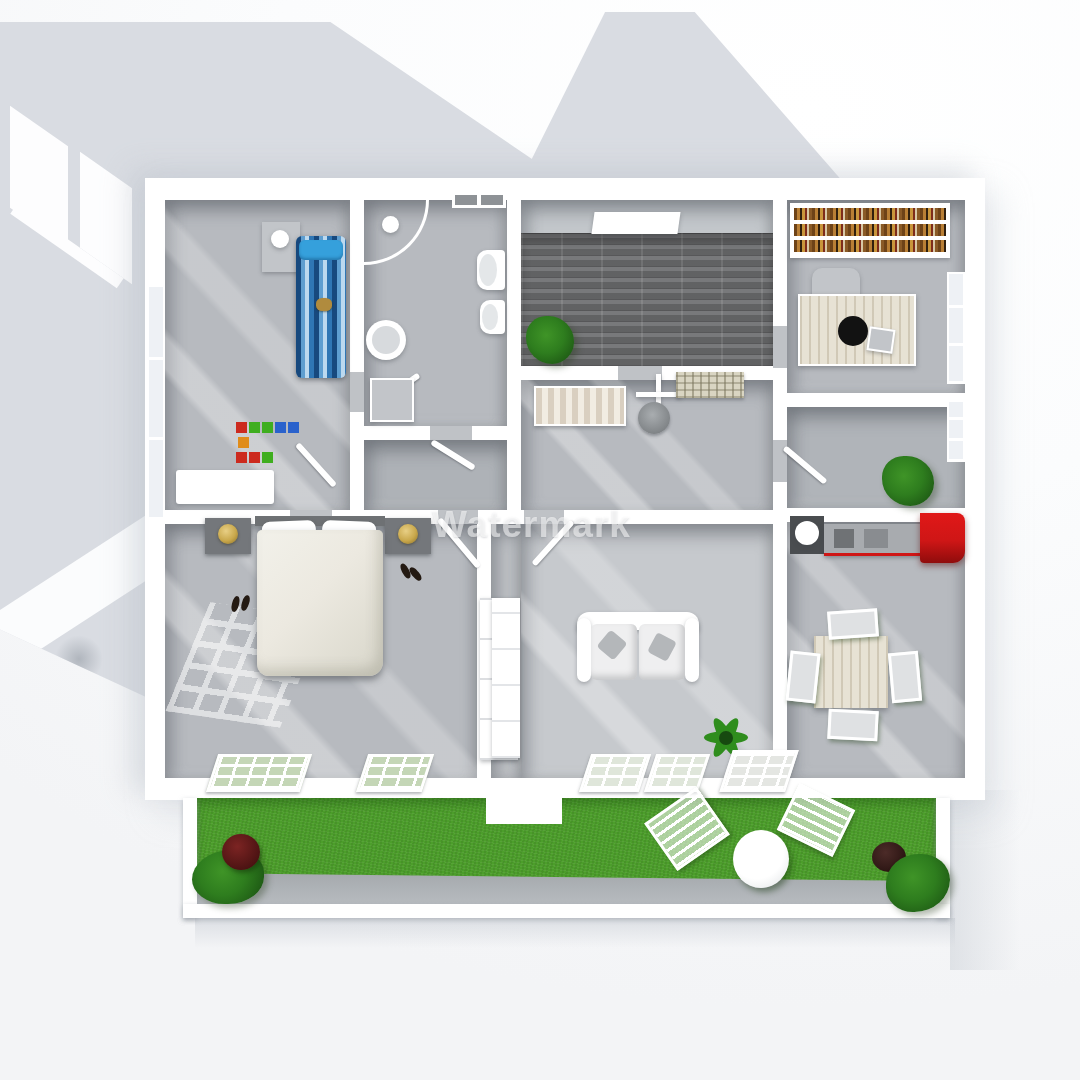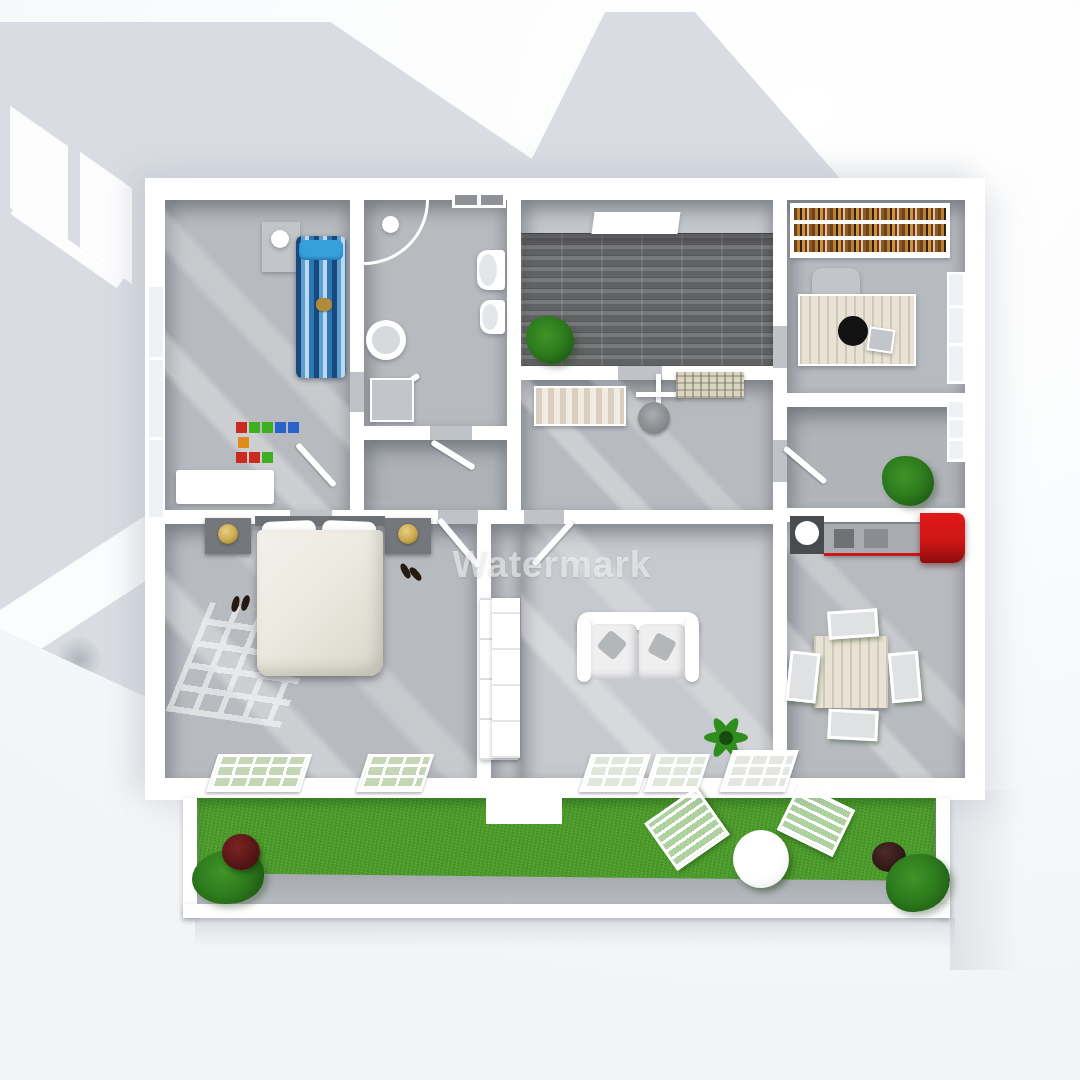--- a/index.html
+++ b/index.html
@@ -259,14 +259,14 @@
   <div class="abs white" style="left:486px;top:798px;width:76px;height:26px;box-shadow:none;"></div>
   <div class="abs plantblob" style="left:192px;top:850px;width:72px;height:54px;border-radius:60% 45% 55% 50%;"></div>
   <div class="abs" style="left:222px;top:834px;width:38px;height:36px;border-radius:50%;background:radial-gradient(circle at 40% 35%,#7c2423,#4a1212 75%);box-shadow:2px 3px 4px rgba(20,50,10,.5);"></div>
   <div class="abs gchair" style="left:655px;top:800px;width:58px;height:52px;transform:rotate(-35deg);"></div>
   <div class="abs gchair" style="left:785px;top:794px;width:56px;height:46px;transform:rotate(26deg);"></div>
   <div class="abs" style="left:733px;top:830px;width:56px;height:58px;border-radius:50%;
               background:radial-gradient(circle at 42% 38%,#ffffff 55%,#dfe2e4 100%);box-shadow:3px 4px 6px rgba(20,50,10,.45);"></div>
   <div class="abs" style="left:872px;top:842px;width:34px;height:30px;border-radius:50%;background:radial-gradient(circle at 40% 35%,#4c2b28,#2a1412 75%);"></div>
   <div class="abs plantblob" style="left:886px;top:854px;width:64px;height:58px;border-radius:55% 48% 60% 45%;"></div>
 
-  <div class="abs watermark" style="left:432px;top:544px;width:240px;text-align:center;">Watermark</div>
+  <div class="abs watermark" style="left:432px;top:504px;width:240px;">Watermark</div>
 </div>
 
 </body></html>

